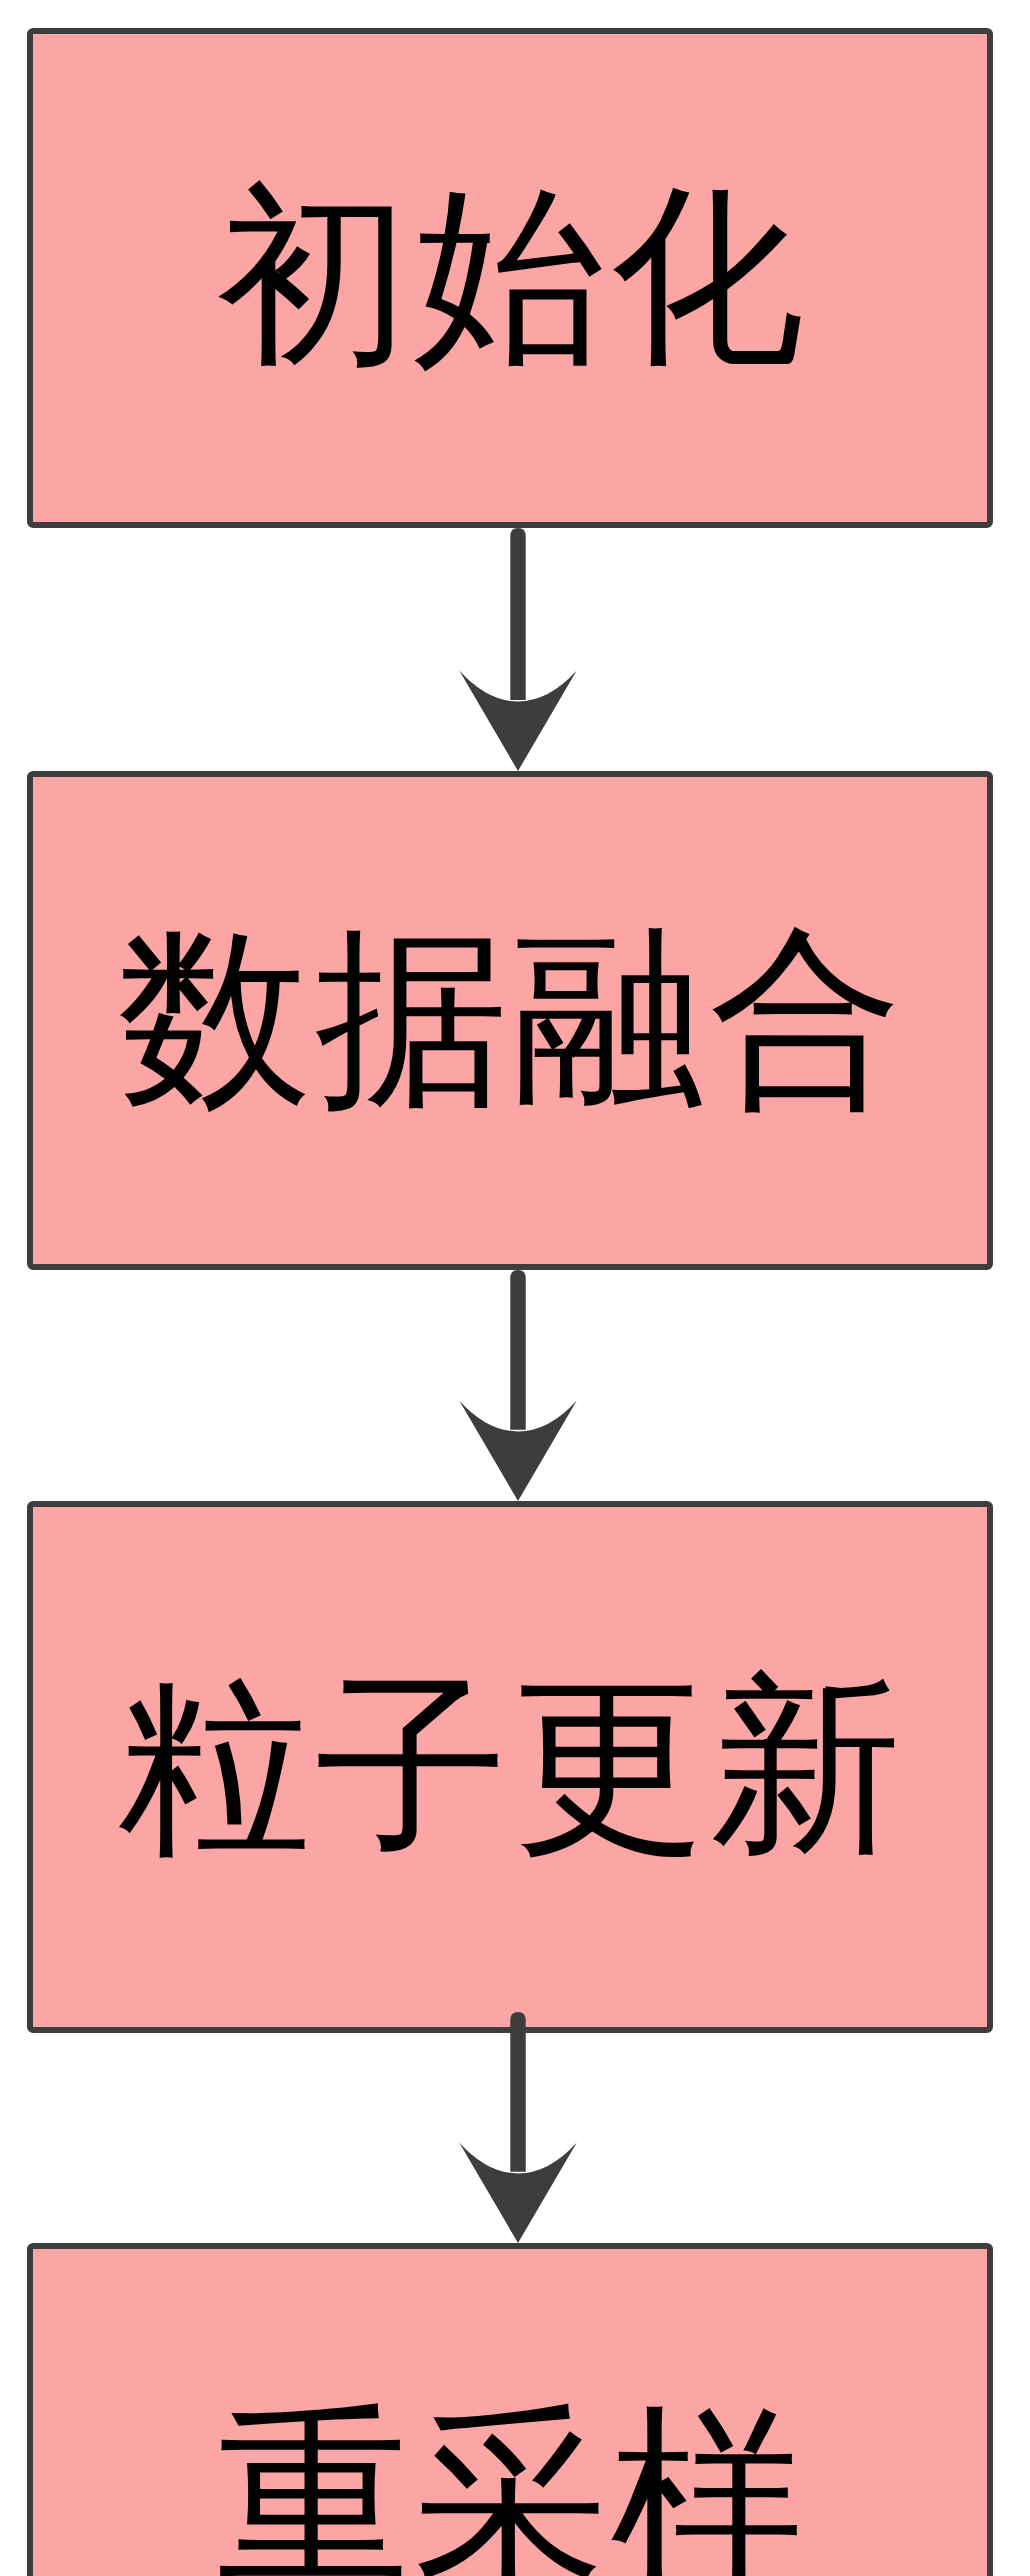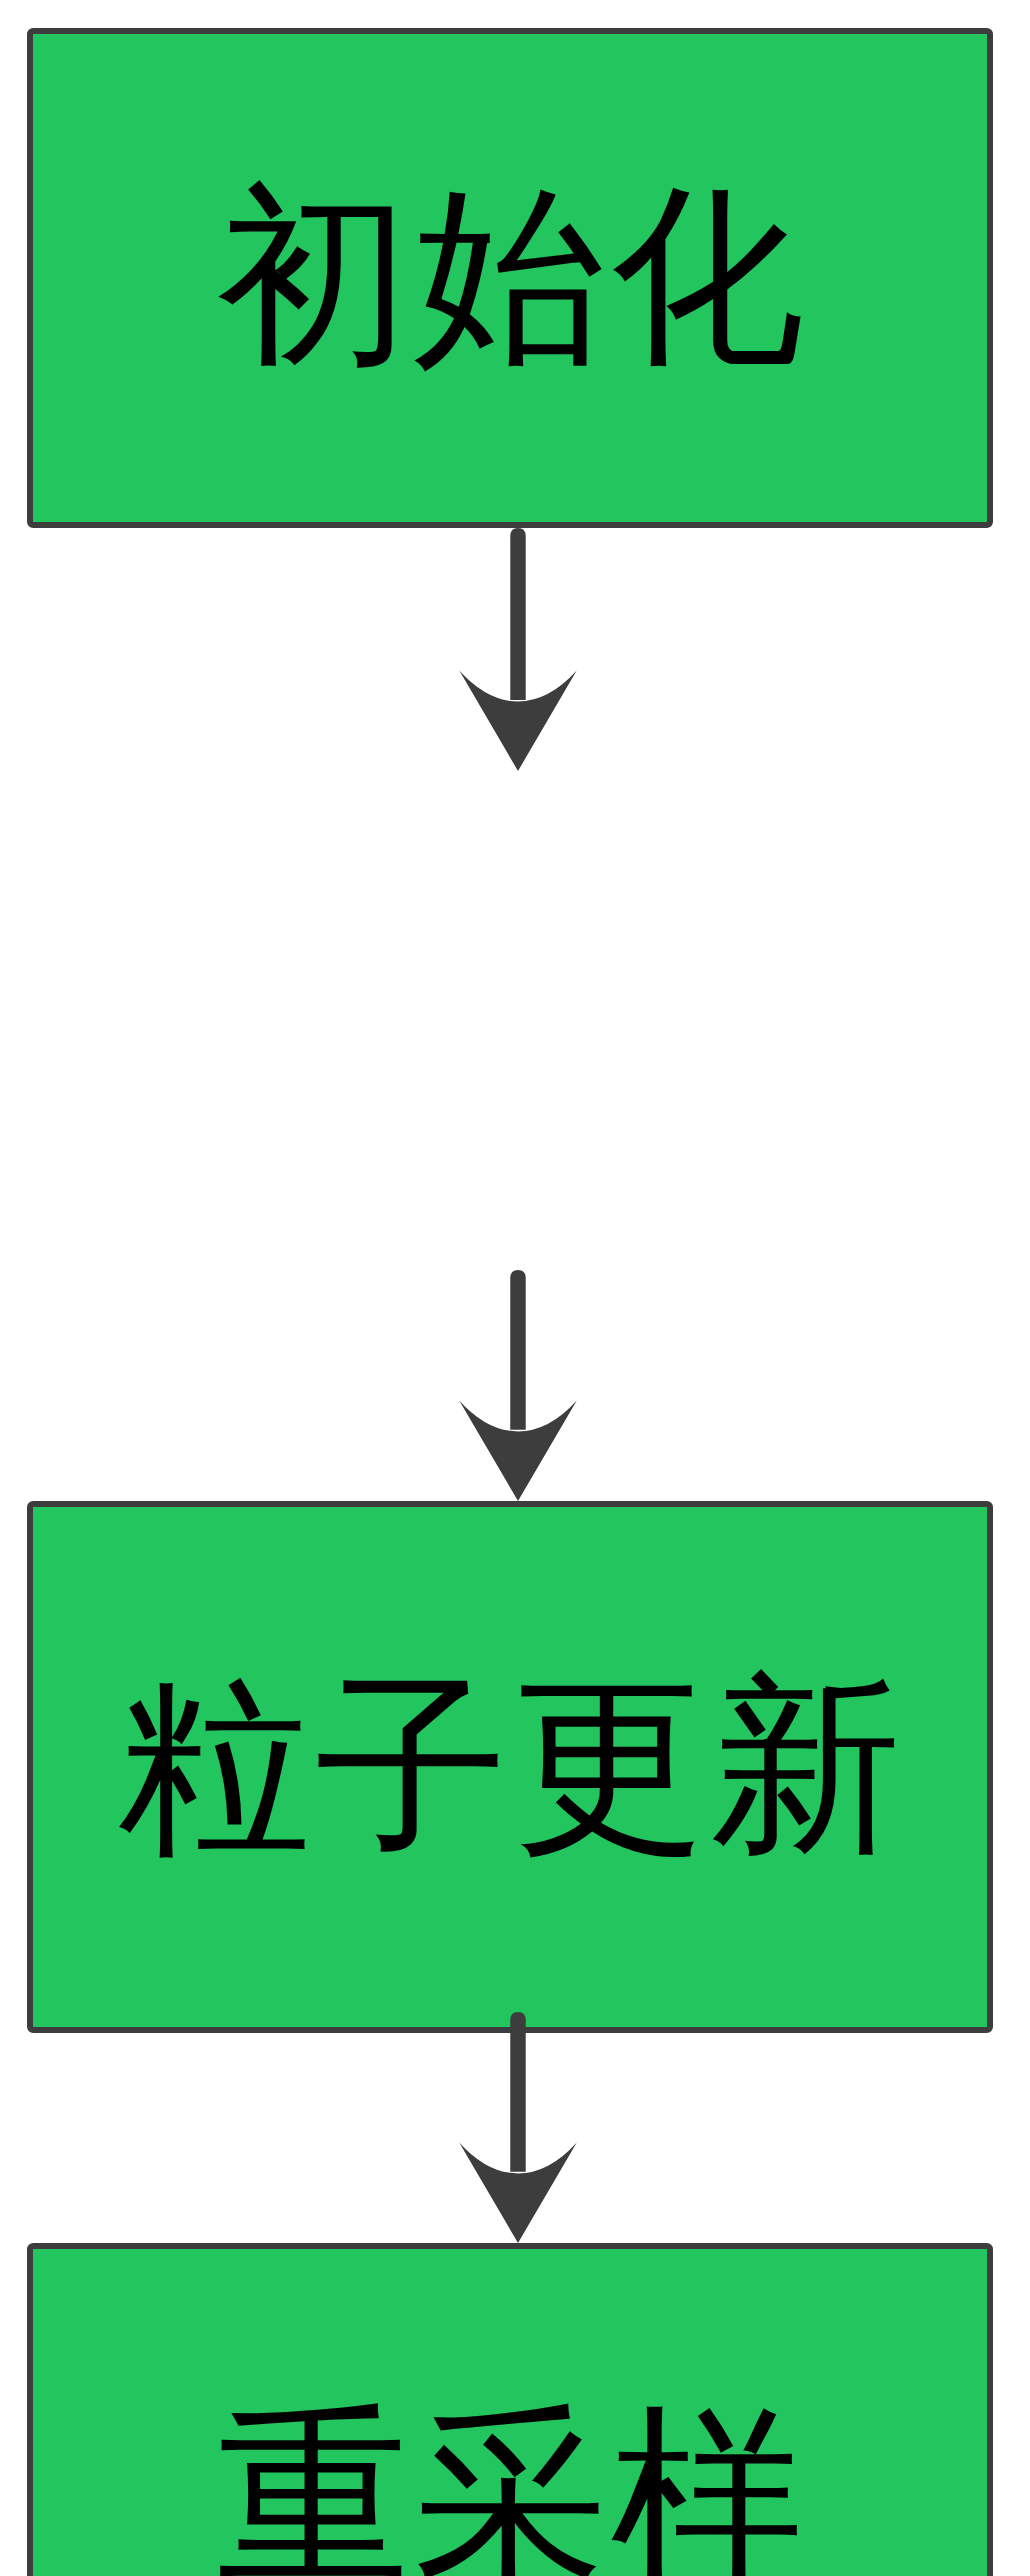--- a/index.html
+++ b/index.html
@@ -15,21 +15,21 @@
     font-family: "Liberation Serif", "DejaVu Serif", serif;
     overflow: hidden;
   }
   .flow-box {
     position: absolute;
     left: 27px;
     width: 966px;
     box-sizing: border-box;
     border: 6.7px solid var(--border-color, #3d3d3d);
     border-radius: 6.2px;
-    background: #22c55e;
+    background: #fca5a5;
     display: flex;
     align-items: center;
     justify-content: center;
   }
   .flow-label {
     color: var(--text-color, #000000);
     font-size: 193px;
     line-height: 1;
     letter-spacing: 4.1px;
     white-space: nowrap;
@@ -57,20 +57,23 @@
 
   <div class="flow-box box1">
     <span class="flow-label">初始化</span>
   </div>
 
   <svg class="arrow arrow1" viewBox="0 0 240 472" xmlns="http://www.w3.org/2000/svg" aria-hidden="true">
     <path fill="currentColor" d="M105 16 Q105 0 120 0 Q135 0 135 16 L135 334 L105 334 Z"></path>
     <path fill="currentColor" d="M120 472 L6 277 Q60 337 120 337 Q180 337 234 277 Z"></path>
   </svg>
 
+  <div class="flow-box box2">
+    <span class="flow-label">数据融合</span>
+  </div>
 
   <svg class="arrow arrow2" viewBox="0 0 240 448" xmlns="http://www.w3.org/2000/svg" aria-hidden="true">
     <path fill="currentColor" d="M105 16 Q105 0 120 0 Q135 0 135 16 L135 310 L105 310 Z"></path>
     <path fill="currentColor" d="M120 448 L6 253 Q60 313 120 313 Q180 313 234 253 Z"></path>
   </svg>
 
   <div class="flow-box box3">
     <span class="flow-label">粒子更新</span>
   </div>
 

